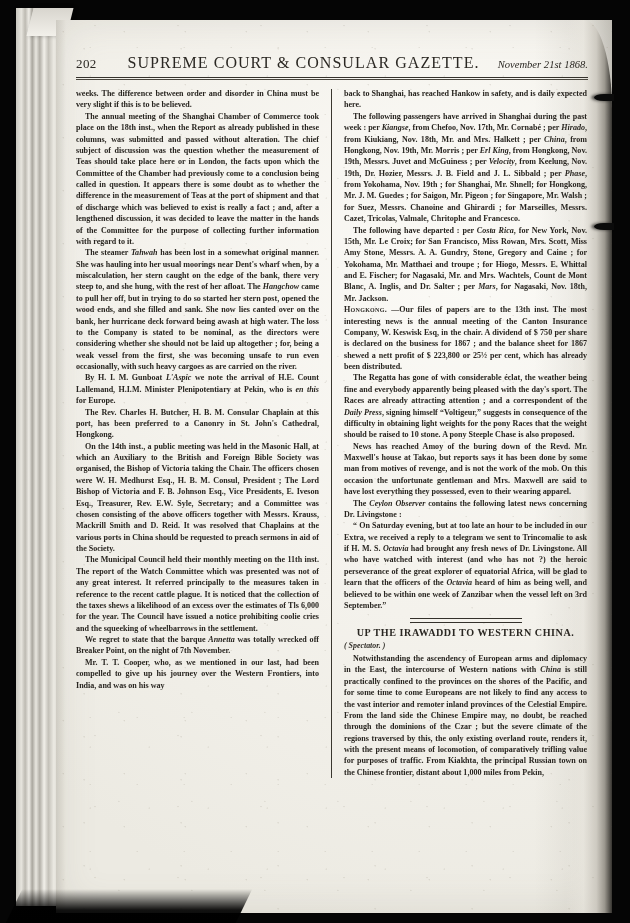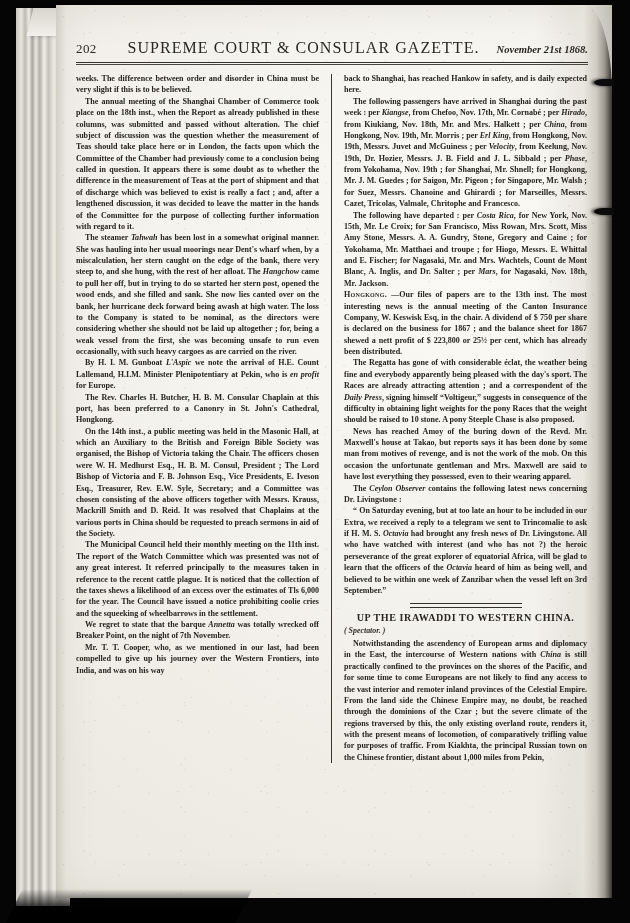--- a/index.html
+++ b/index.html
@@ -62,21 +62,21 @@
     width: 230px;
     height: 34px;
     background: linear-gradient(180deg, rgba(0,0,0,0) 0%, rgba(0,0,0,.92) 62%, #000 100%);
     transform: skewX(-26deg);
   }
 
   
   .page {
     position: absolute;
     left: 56px;
-    top: 5px;
+    top: 20px;
     width: 556px;
     height: 893px;
     background:
       radial-gradient(115% 75% at 74% 28%, #fbfaf6 0%, #f4f2ec 52%, #eceae2 100%);
     box-shadow: inset 0 0 42px rgba(120,115,100,.16);
   }
   
   .page::before {
     content: "";
     position: absolute;
@@ -148,21 +148,20 @@
     color: #2a2722;
     white-space: nowrap;
   }
   .head-date {
     width: 118px;
     text-align: right;
     font-size: 10.6px;
     font-style: italic;
     color: #2a2722;
     white-space: nowrap;
-    font-weight: bold;
   }
 
   .head-rule {
     margin-top: 5px;
     width: 100%;
     height: 0;
     border-top: 1.6px solid #35322c;
     border-bottom: 0.8px solid #4a473f;
     padding-bottom: 1px;
   }
@@ -261,21 +260,21 @@
       </div>
 
       <div class="head-rule"></div>
 
       <div class="columns">
 
         <div class="col left">
           <p class="noindent">weeks. The difference between order and disorder in China must be very slight if this is to be believed.</p>
           <p>The annual meeting of the Shanghai Chamber of Commerce took place on the 18th inst., when the Report as already published in these columns, was submitted and passed without alteration. The chief subject of discussion was the question whether the measurement of Teas should take place here or in London, the facts upon which the Committee of the Chamber had previously come to a conclusion being called in question. It appears there is some doubt as to whether the difference in the measurement of Teas at the port of shipment and that of discharge which was believed to exist is really a fact ; and, after a lengthened discussion, it was decided to leave the matter in the hands of the Committee for the purpose of collecting further information with regard to it.</p>
           <p>The steamer <em>Tahwah</em> has been lost in a somewhat original manner. She was hauling into her usual moorings near Dent's wharf when, by a miscalculation, her stern caught on the edge of the bank, there very steep to, and she hung, with the rest of her afloat. The <em>Hangchow</em> came to pull her off, but in trying to do so started her stern post, opened the wood ends, and she filled and sank. She now lies canted over on the bank, her hurricane deck forward being awash at high water. The loss to the Company is stated to be nominal, as the directors were considering whether she should not be laid up altogether ; for, being a weak vessel from the first, she was becoming unsafe to run even occasionally, with such heavy cargoes as are carried on the river.</p>
-          <p>By H. I. M. Gunboat <em>L'Aspic</em> we note the arrival of H.E. Count Lallemand, H.I.M. Minister Plenipotentiary at Pekin, who is <em>en profit</em> for Europe.</p>
+          <p>By H. I. M. Gunboat <em>L'Aspic</em> we note the arrival of H.E. Count Lallemand, H.I.M. Minister Plenipotentiary at Pekin, who is <em>en this</em> for Europe.</p>
           <p>The Rev. Charles H. Butcher, H. B. M. Consular Chaplain at this port, has been preferred to a Canonry in St. John's Cathedral, Hongkong.</p>
           <p>On the 14th inst., a public meeting was held in the Masonic Hall, at which an Auxiliary to the British and Foreign Bible Society was organised, the Bishop of Victoria taking the Chair. The officers chosen were W. H. Medhurst Esq., H. B. M. Consul, President ; The Lord Bishop of Victoria and F. B. Johnson Esq., Vice Presidents, E. Iveson Esq., Treasurer, Rev. E.W. Syle, Secretary; and a Committee was chosen consisting of the above officers together with Messrs. Krauss, Mackrill Smith and D. Reid. It was resolved that Chaplains at the various ports in China should be requested to preach sermons in aid of the Society.</p>
           <p>The Municipal Council held their monthly meeting on the 11th inst. The report of the Watch Committee which was presented was not of any great interest. It referred principally to the measures taken in reference to the recent cattle plague. It is noticed that the collection of the taxes shews a likelihood of an excess over the estimates of Tls 6,000 for the year. The Council have issued a notice prohibiting coolie cries and the squeeking of wheelbarrows in the settlement.</p>
           <p>We regret to state that the barque <em>Annetta</em> was totally wrecked off Breaker Point, on the night of 7th November.</p>
           <p>Mr. T. T. Cooper, who, as we mentioned in our last, had been compelled to give up his journey over the Western Frontiers, into India, and was on his way</p>
         </div>
 
         <div class="rule-v"></div>
 
         <div class="col right">

